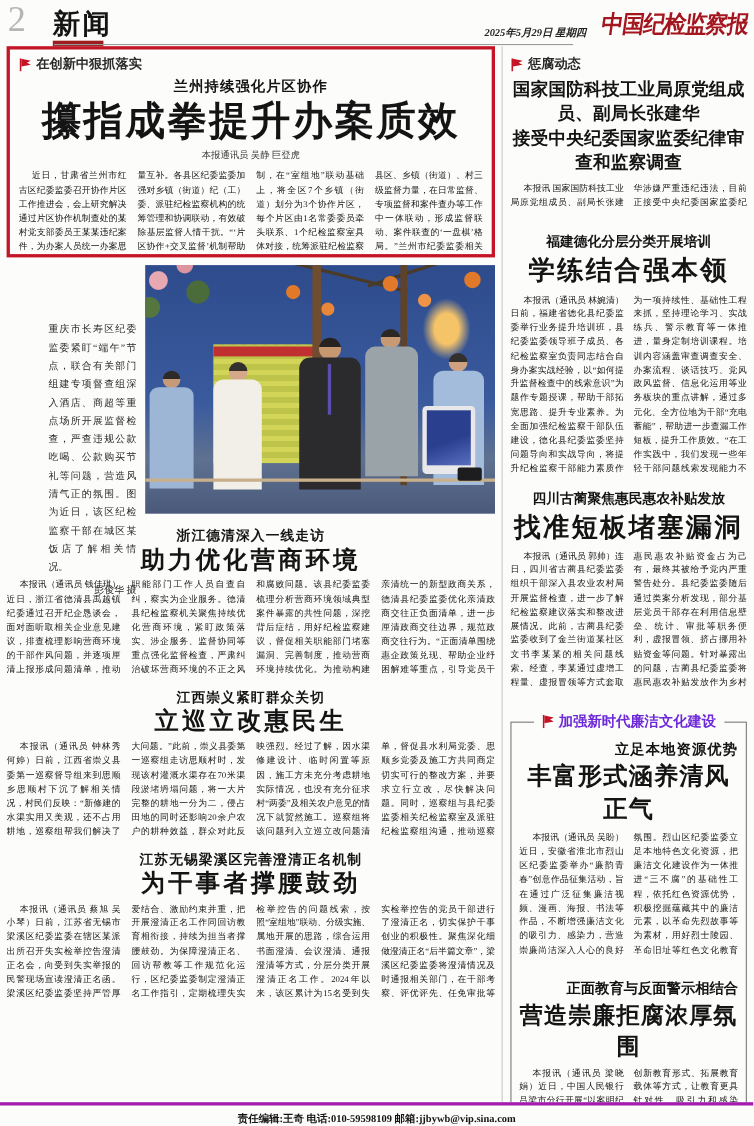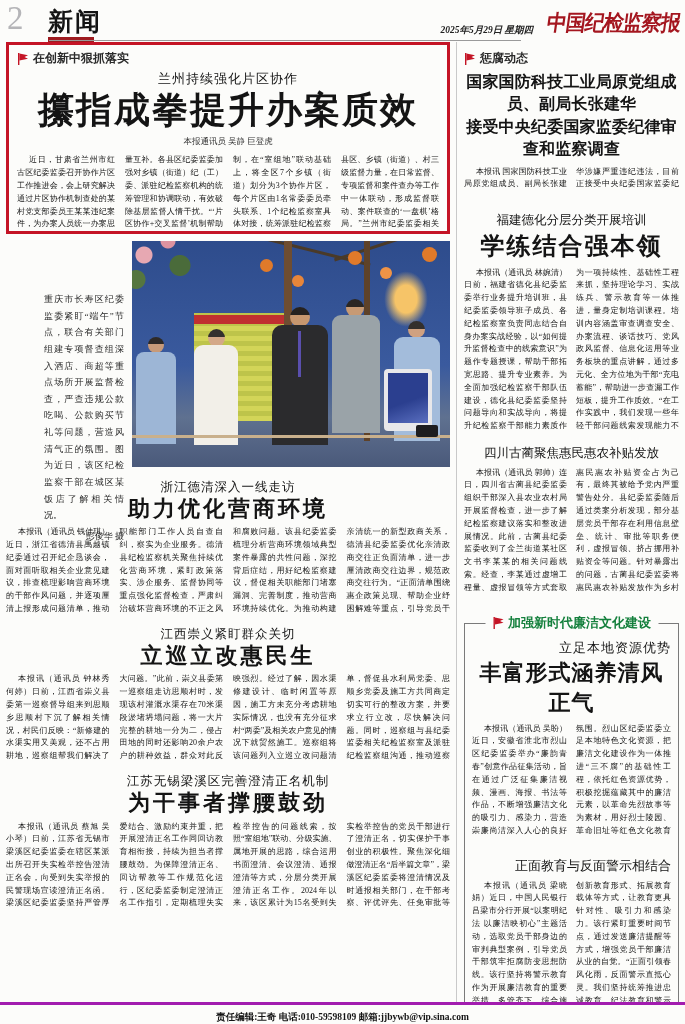--- a/index.html
+++ b/index.html
@@ -19,21 +19,21 @@
               transform:skewX(-8deg) scaleY(1.08); letter-spacing:-1px; white-space:nowrap; }
   
   .main { display:flex; padding:0 6px; gap:0; }
   .col-left { width:450px; padding-right:6px; }
   .col-right { width:223px; border-left:1px solid #c9c9c9; padding-left:7px; }
   
   .eyebrow { display:flex; align-items:center; gap:4px; font-size:12px; font-weight:700; color:#2b2b2b; }
   .flag { width:12px; height:12px; flex:none; }
   
   .red-box { border:3px solid #c41425; padding:5px 8px 4px 8px; height:192px; overflow:hidden; }
-  .kicker { text-align:center; font-size:13px; font-weight:400; letter-spacing:1px; margin-top:3px; }
+  .kicker { text-align:center; font-size:13px; font-weight:700; letter-spacing:1px; margin-top:3px; }
   .lead-headline { text-align:center; font-size:36px; font-weight:900; letter-spacing:2px; line-height:1.15; margin-top:2px; }
   .byline { text-align:center; font-size:8.5px; color:#333; margin:5px 0 6px 0; }
   .body-4col { column-count:4; column-gap:10px; font-size:8px; line-height:1.6; text-align:justify; overflow:hidden; }
   .red-box .body-4col { height:158px; }
   .indent { text-indent:1.5em; }
   
   .photo-block { display:flex; margin-top:7px; height:230px;margin-left:36px; }
   .photo-caption { width:122px; padding:50px 8px 0 2px; font-size:9px; line-height:1.85; color:#2a2a2a; text-align:justify; }
   .photo-credit { display:block; text-align:right; margin-top:4px; }
   .photo { position:relative; width:318px; height:226px; overflow:hidden;
@@ -50,21 +50,21 @@
   .dongtai-body { height:36px; }
   .rc-story { margin-top:10px; }
   .rc-story .kicker { font-size:12.5px; letter-spacing:0; }
   .rc-headline { text-align:center; font-size:24px; font-weight:900; letter-spacing:2px; margin-top:1px; }
   .training-body { height:168px; }
   .subsidy-body { height:138px; }
   
   .culture-box { position:relative; border:1px solid #7a7a7a; margin-top:18px; padding:12px 7px 6px 7px; height:396px; }
   .culture-header { position:absolute; top:-10px; left:50%; transform:translateX(-50%); background:#fcfcfa;
                     padding:0 7px; display:flex; align-items:center; gap:4px; white-space:nowrap;
-                    font-size:13px; font-weight:700; color:#15803d; }
+                    font-size:13px; font-weight:700; color:#6d28d9; }
   .culture-box .kicker { font-size:13px;text-align:right; }
   .culture-headline-1 { text-align:center; font-size:22px; font-weight:900; letter-spacing:1px; margin-top:1px; }
   .culture-headline-2 { text-align:center; font-size:21px; font-weight:900; letter-spacing:1px; margin-top:1px; }
   .culture-a1-body { height:122px; }
   .culture-a2-body { height:146px; }
   .culture-box .rc-story { margin-top:12px; }
   
   .footer { position:absolute; left:0; right:0; bottom:0; height:22px; border-top:3px solid #a21caf;
             text-align:center; font-size:9.5px; font-weight:700; padding-top:6px; background:#fcfcfa; }
 </style>
@@ -185,40 +185,42 @@
     </div>
 
     <div class="rc-story">
       <div class="kicker">福建德化分层分类开展培训</div>
       <div class="rc-headline">学练结合强本领</div>
       <div class="body-2col training-body indent">本报讯（通讯员 林婉清）日前，福建省德化县纪委监委举行业务提升培训班，县纪委监委领导班子成员、各纪检监察室负责同志结合自身办案实战经验，以“如何提升监督检查中的线索意识”为题作专题授课，帮助干部拓宽思路、提升专业素养。为全面加强纪检监察干部队伍建设，德化县纪委监委坚持问题导向和实战导向，将提升纪检监察干部能力素质作为一项持续性、基础性工程来抓，坚持理论学习、实战练兵、警示教育等一体推进，量身定制培训课程。培训内容涵盖审查调查安全、办案流程、谈话技巧、党风政风监督、信息化运用等业务板块的重点讲解，通过多元化、全方位地为干部“充电蓄能”，帮助进一步查漏工作短板，提升工作质效。“在工作实践中，我们发现一些年轻干部问题线索发现能力不足，针对这种情况，我们重点安排了日常监督检查相关课程，旨在帮助大家有针对性地补齐短板，夯实基本功底。”该县纪委监委相关负责同志介绍。实战锻炼是提升纪检监察干部本领的关键环节，该县纪委监委坚持把巡察、乡村振兴领域监督等纪检一线作为练兵场，综合考虑不同岗位需求、干部工作经历、业务特长等因素，对各年龄段干部综合运用专案查办、专项监督、交叉检查等工作载体，有针对性地安排干部参与相应工作，及时把干部培训的成果转化运用到日常工作中，让干部在实训实战中练就真本领、硬功夫。</div>
     </div>
 
     <div class="rc-story">
       <div class="kicker">四川古蔺聚焦惠民惠农补贴发放</div>
+      <div class="rc-headline">找准短板堵塞漏洞</div>
       <div class="body-2col subsidy-body indent">本报讯（通讯员 郭帅）连日，四川省古蔺县纪委监委组织干部深入县农业农村局开展监督检查，进一步了解纪检监察建议落实和整改进展情况。此前，古蔺县纪委监委收到了金兰街道某社区文书李某某的相关问题线索。经查，李某通过虚增工程量、虚报冒领等方式套取惠民惠农补贴资金占为己有，最终其被给予党内严重警告处分。县纪委监委随后通过类案分析发现，部分基层党员干部存在利用信息壁垒、统计、审批等职务便利，虚报冒领、挤占挪用补贴资金等问题。针对暴露出的问题，古蔺县纪委监委将惠民惠农补贴发放作为乡村振兴领域监督的重要内容，紧盯信息申报、政策落实、资金审批、公示发放等环节，推动“室组地”联动监督、“纪巡”融合监督同向发力，系统梳理监督与农业农村、民政等部门建立“联席会商、联防督导、联合治理”协作机制，督促职能部门开展专项清理，从严查处虚假申报、优亲厚友、吃拿卡要等问题，持续整治惠民惠农补贴发放乱象。该县纪委监委深入查找制度漏洞和风险隐患，督促相关职能部门建立健全相关制度，并制发纪检监察建议书，要求及时堵塞制度漏洞、压实监管责任，同时对纳入“一卡通”管理发放的补贴项目、享受范围、补贴标准形成清单向社会公开，主动接受群众监督。</div>
     </div>
 
     <div class="culture-box">
       <div class="culture-header">
         <svg class="flag" viewBox="0 0 12 12">
           <rect x="1" y="0" width="1.4" height="12" fill="#c41425"></rect>
           <path d="M2.4 0.5 L11 2.2 L7.5 4 L11 5.8 L2.4 7.4 Z" fill="#c41425"></path>
         </svg>
         <span>加强新时代廉洁文化建设</span>
       </div>
 
       <div>
         <div class="kicker">立足本地资源优势</div>
         <div class="culture-headline-1">丰富形式涵养清风正气</div>
         <div class="body-2col culture-a1-body indent">本报讯（通讯员 吴盼）近日，安徽省淮北市烈山区纪委监委举办“廉韵青春”创意作品征集活动，旨在通过广泛征集廉洁视频、漫画、海报、书法等作品，不断增强廉洁文化的吸引力、感染力，营造崇廉尚洁深入人心的良好氛围。烈山区纪委监委立足本地特色文化资源，把廉洁文化建设作为一体推进“三不腐”的基础性工程，依托红色资源优势，积极挖掘蕴藏其中的廉洁元素，以革命先烈故事等为素材，用好烈士陵园、革命旧址等红色文化教育阵地载体，让党员干部在群众性宣传教育交流中受教育，引导广大干部学习英烈精神、传承先辈好作风，筑牢廉洁自律防线。同时，该区纪委监委紧盯重要节点开展廉洁提醒，持续涵养风清气正的政治生态。</div>
       </div>
 
       <div class="rc-story">
         <div class="kicker">正面教育与反面警示相结合</div>
+        <div class="culture-headline-2">营造崇廉拒腐浓厚氛围</div>
         <div class="body-2col culture-a2-body indent">本报讯（通讯员 梁晓娟）近日，中国人民银行吕梁市分行开展“以案明纪法 以廉洁映初心”主题活动，选取党员干部身边的审判典型案例，引导党员干部筑牢拒腐防变思想防线。该行坚持将警示教育作为开展廉洁教育的重要举措，多管齐下、综合施策，通过挖掘典型案例、创新教育形式、拓展教育载体等方式，让教育更具针对性、吸引力和感染力。该行紧盯重要时间节点，通过发送廉洁提醒等方式，增强党员干部廉洁从业的自觉。“正面引领春风化雨，反面警示直抵心灵。我们坚持统筹推进忠诚教育、纪法教育和警示教育，坚持教育在先、严管厚爱相结合，不断提升党员干部廉洁自律意识。”该行纪委有关负责人表示。该行纪委持续把家风建设作为新形势下全面从严治党的重要抓手，强化典型引领、创新方式方法，选用上级通报的典型案例，教育引导党员干部及其配偶子女以案为鉴、涵养好家风，营造以廉立家、以廉齐家的良好氛围。</div>
       </div>
     </div>
 
   </div>
 </div>
 
 <div class="footer">
   <span>责任编辑:王奇  电话:010-59598109  邮箱:jjbywb@vip.sina.com</span>
 </div>

